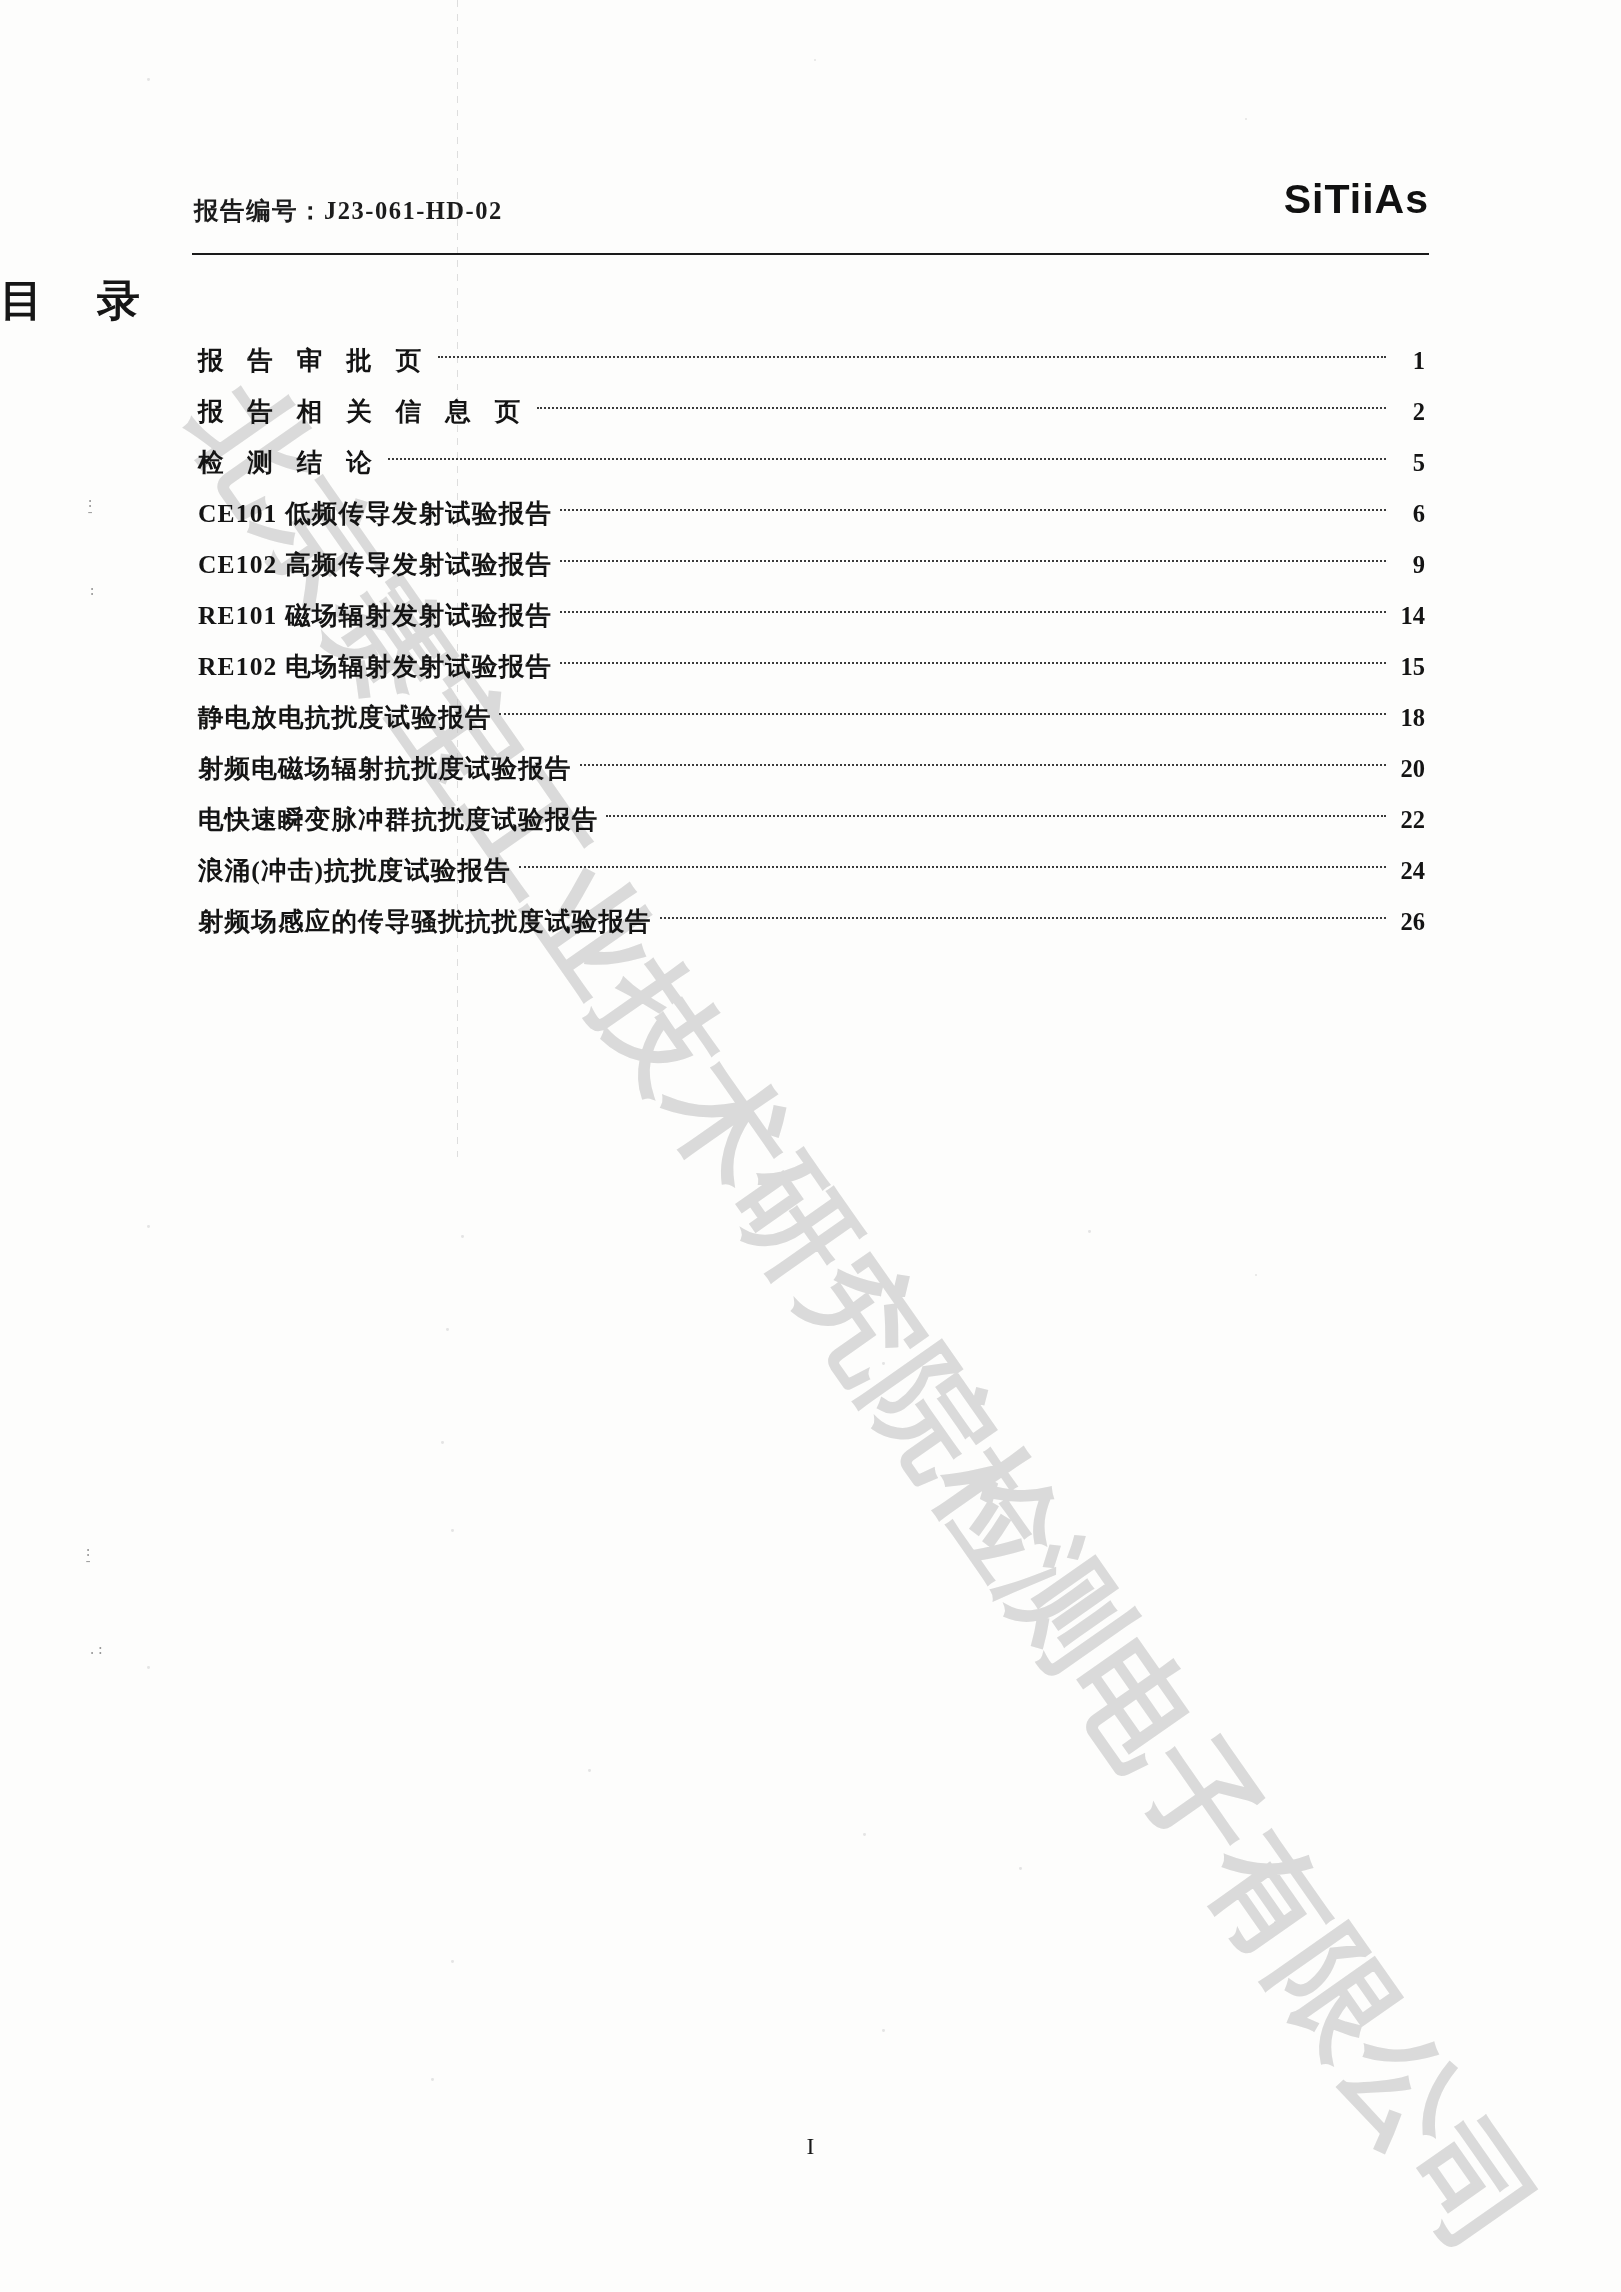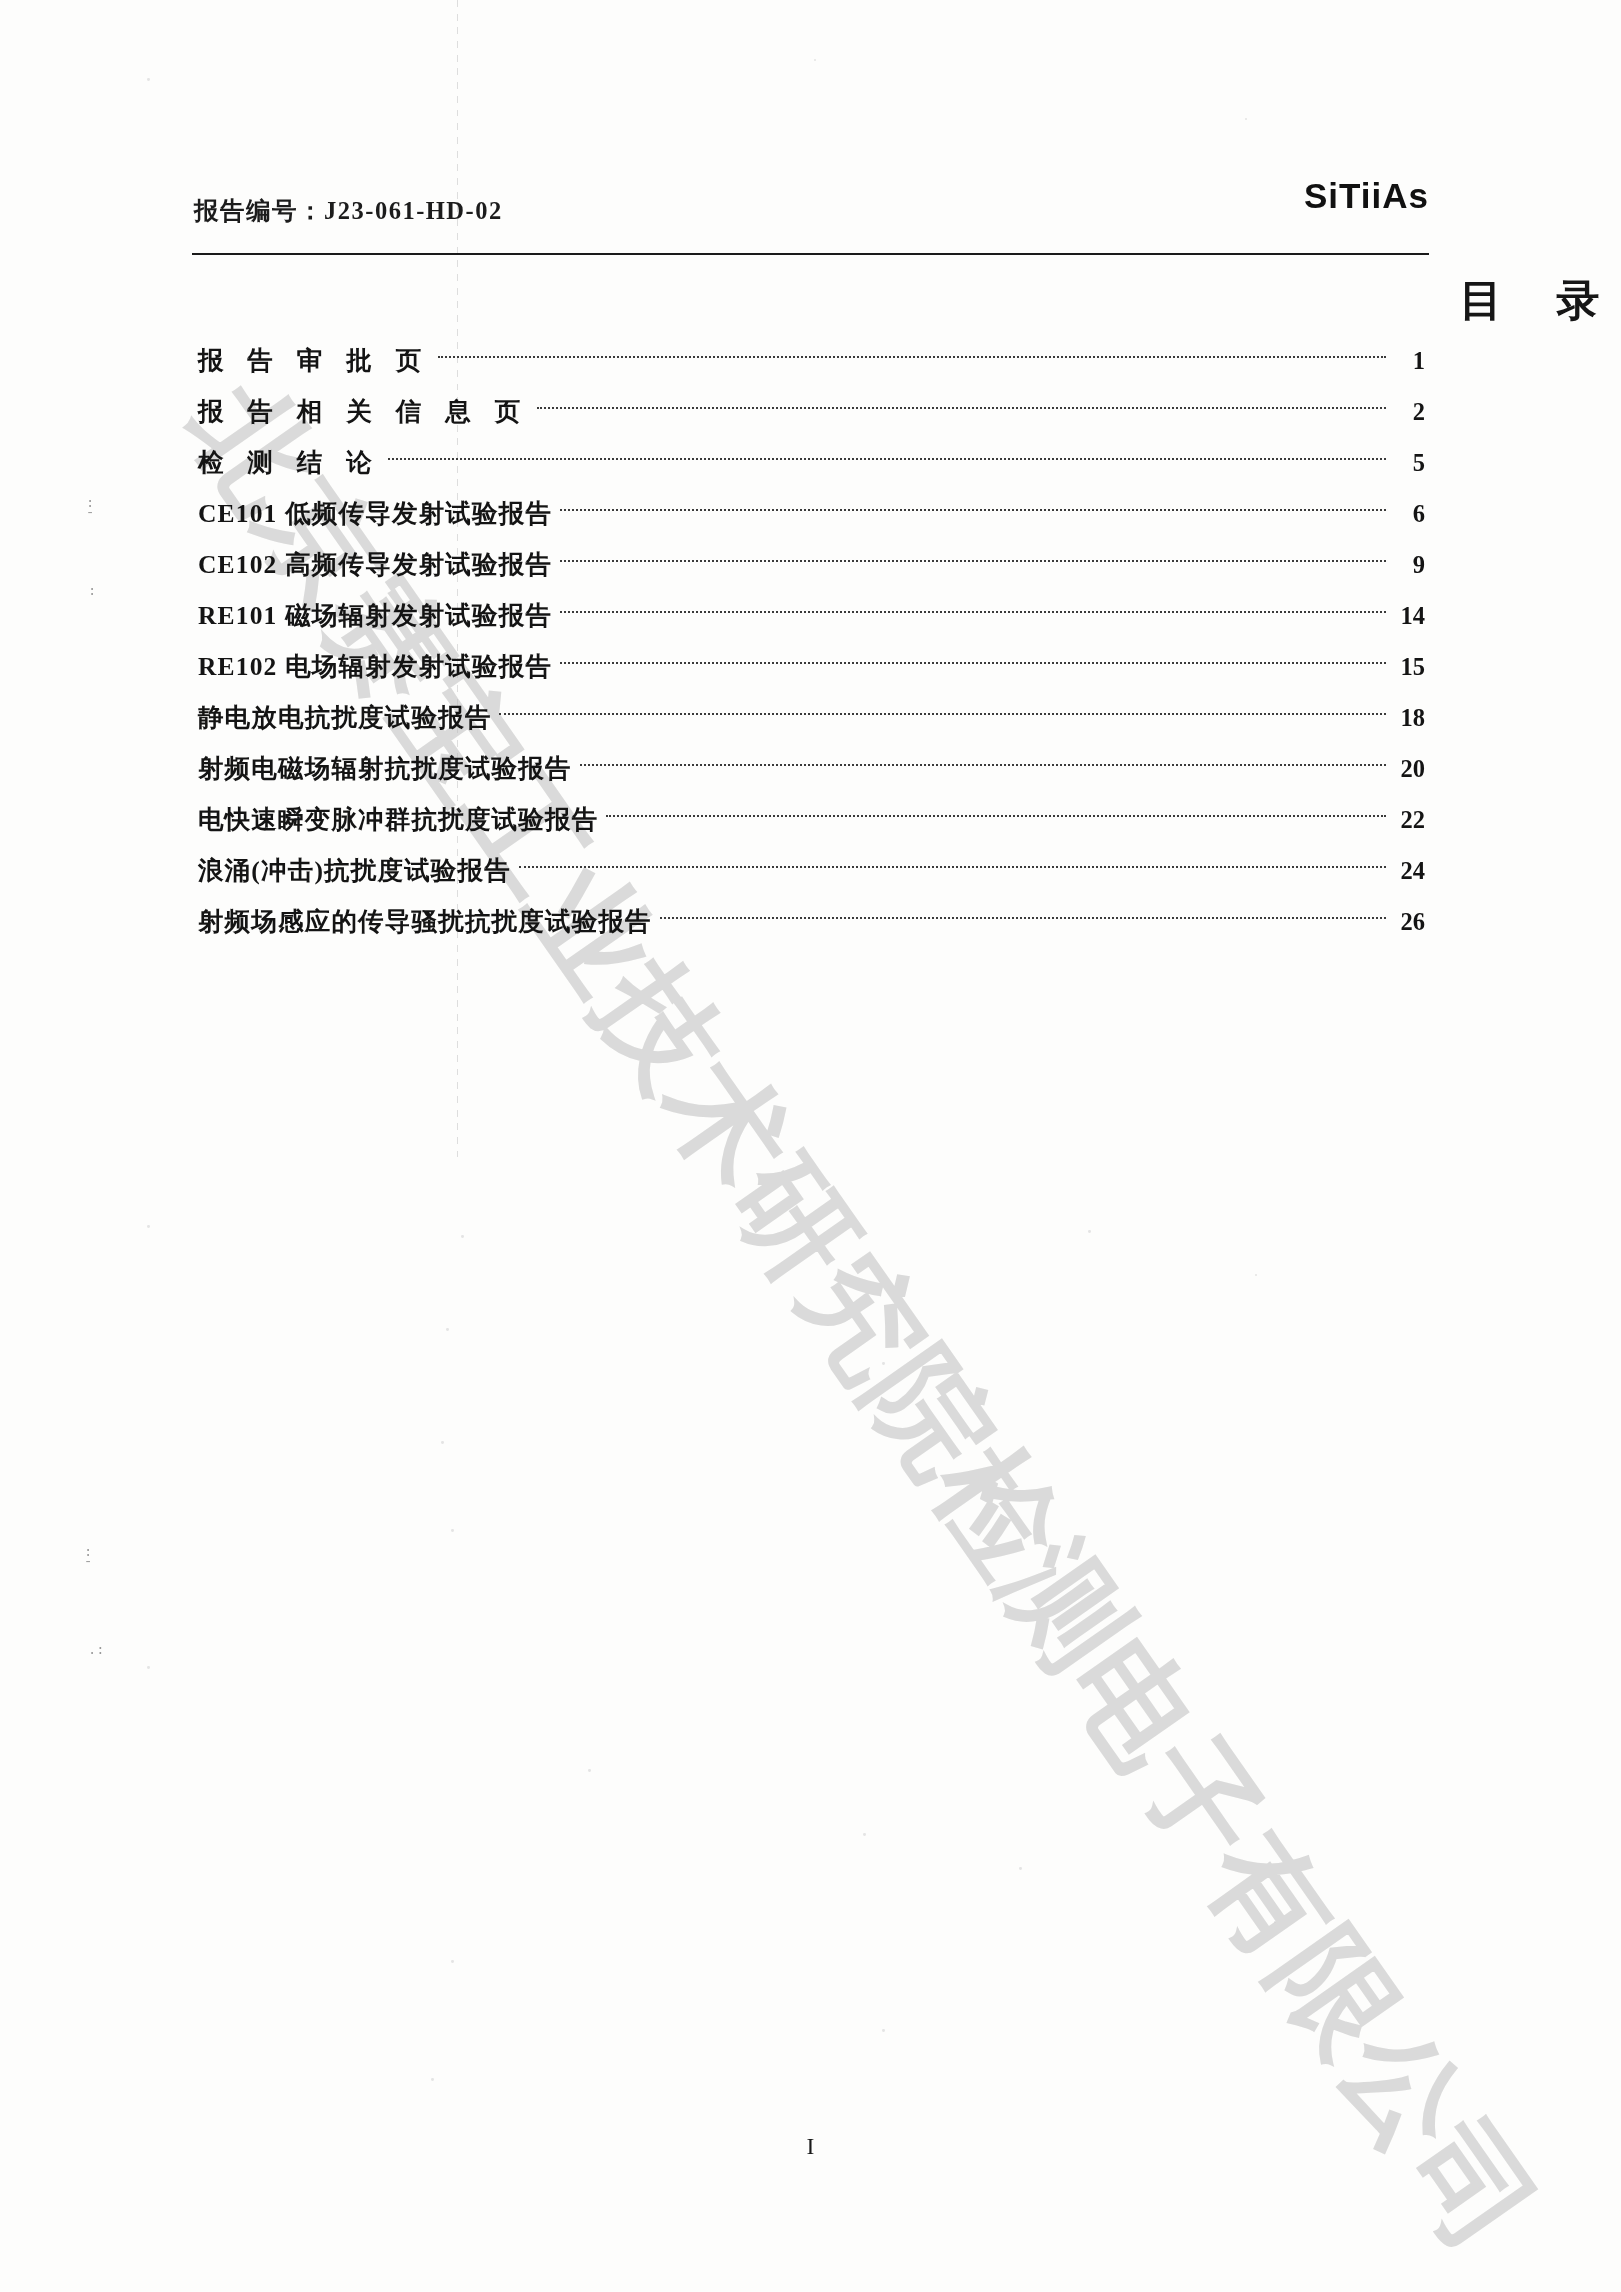--- a/index.html
+++ b/index.html
@@ -55,42 +55,42 @@
     letter-spacing: 1.5px;
     color: #1c1c1c;
     white-space: nowrap;
   }
   .logo {
     position: absolute;
     right: 0;
     top: 0;
     font-family: "Liberation Sans", sans-serif;
     font-weight: bold;
-    font-size: 35px;
+    font-size: 41px;
     letter-spacing: 1px;
     color: #111;
     white-space: nowrap;
     margin-left: 48px;
   }
   .header-rule {
     position: absolute;
     left: 192px;
     top: 253px;
     width: 1237px;
     height: 0;
     border-top: 2.5px solid #1a1a1a;
   }
 
   
   .doc-title {
     position: absolute;
     left: 0;
     top: 272px;
     width: 1621px;
-    text-align: right;
+    text-align: left;
     font-family: "Liberation Serif", serif;
     font-weight: bold;
     font-size: 43px;
     letter-spacing: 21.6px;
     color: #161616;
   }
 
   
   .toc {
     position: absolute;

